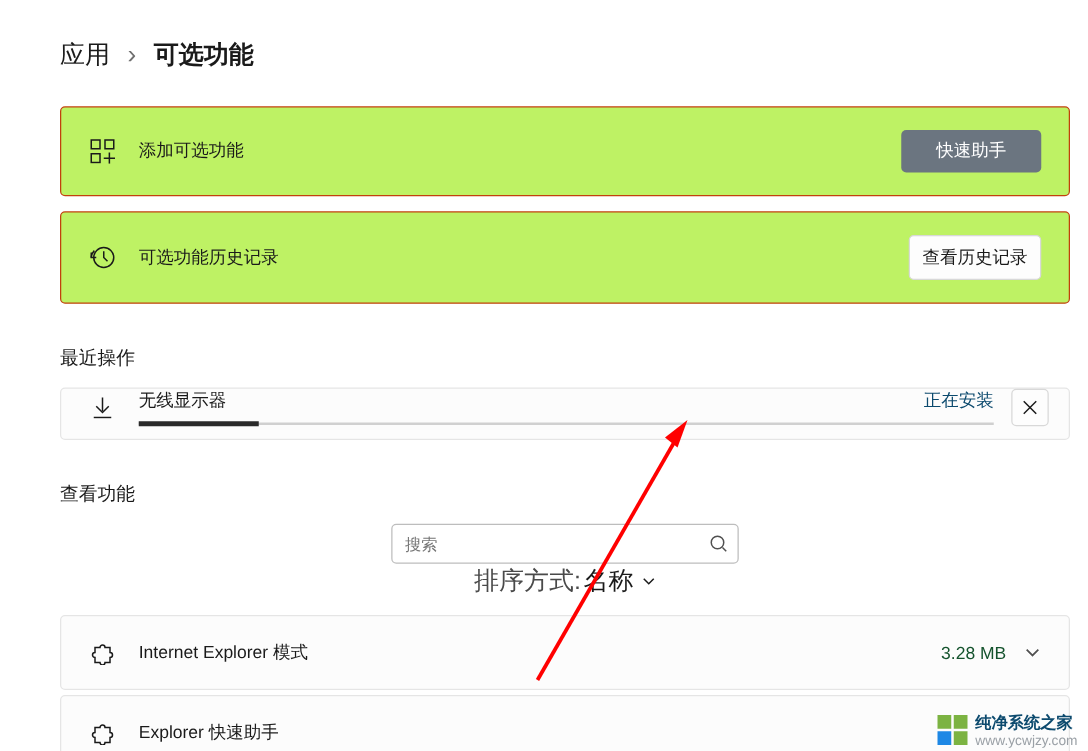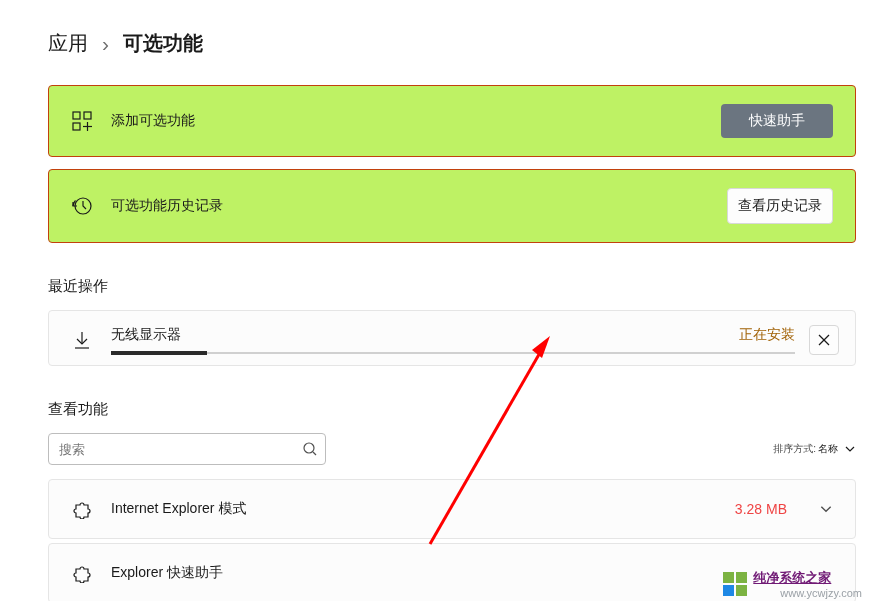--- a/index.html
+++ b/index.html
@@ -14,49 +14,49 @@
     
     .card { border: 1px solid #c2410c; border-radius: 4px; background: #bef264; margin-bottom: 12px; padding: 18px 22px; display: flex; align-items: center; }
     .card-icon { width: 22px; height: 22px; display: flex; align-items: center; justify-content: center; margin-right: 18px; flex-shrink: 0; }
     .card-label { font-size: 14px; color: #1a1a1a; flex: 1; }
     
     .btn-primary { background: #6b7580; color: #fff; border: none; border-radius: 4px; padding: 8px 28px; font-size: 14px; cursor: pointer; }
     .btn-secondary { background: #fdfdfd; color: #1a1a1a; border: 1px solid #d8d8d8; border-radius: 4px; padding: 8px 10px; font-size: 14px; cursor: pointer; }
     
     .section-title { font-size: 15px; color: #1a1a1a; margin: 34px 0 14px 0; }
     
-    .install-card { border: 1px solid #e5e5e5; border-radius: 4px; background: #fcfcfc; padding: 14px 16px 10px 22px; display: flex; align-items: center; position: relative; }
+    .install-card { border: 1px solid #e5e5e5; border-radius: 4px; background: #fcfcfc; padding: 0 16px 10px 22px; display: flex; align-items: center; position: relative; }
     .install-content { flex: 1; margin-right: 14px; }
     .install-header { display: flex; align-items: center; justify-content: space-between; margin-bottom: 8px; }
     .install-name { font-size: 14px; color: #1a1a1a; }
-    .install-status { font-size: 14px; color: #a16207; }
+    .install-status { font-size: 14px; color: #0c4a6e; }
     .progress-track { height: 2px; background: #d0d0d0; position: relative; width: 100%; }
     .progress-fill { height: 4px; background: #2a2a2a; position: absolute; top: -1px; left: 0; width: 14%; }
     .btn-close { width: 30px; height: 30px; border: 1px solid #d8d8d8; border-radius: 4px; background: #fdfdfd; display: flex; align-items: center; justify-content: center; cursor: pointer; }
     
-    .toolbar { display: flex; align-items: center; justify-content: space-between; margin-bottom: 14px; }
+    .toolbar { display: flex; align-items: center; justify-content: space-between; margin-bottom: 14px; flex-direction: column; }
     .search-box { display: flex; align-items: center; border: 1px solid #bdbdbd; border-radius: 4px; width: 278px; height: 32px; padding: 0 8px 0 10px; background: #fff; }
     .search-box input { border: none; outline: none; flex: 1; font-size: 13px; background: transparent; }
     .search-icon-btn { background: none; border: none; cursor: pointer; display: flex; }
-    .sort-group { display: flex; align-items: flex-end; gap: 2px; font-size: 10px; }
+    .sort-group { display: flex; align-items: flex-end; gap: 2px; font-size: 20px; }
     .sort-label { color: #4a4a4a; }
     .sort-value { color: #1a1a1a; cursor: pointer; display: flex; align-items: center; gap: 6px; }
     
     .feature-row { border: 1px solid #e5e5e5; border-radius: 4px; background: #fcfcfc; margin-bottom: 4px; padding: 18px 22px; display: flex; align-items: center; cursor: pointer; }
     .feature-name { font-size: 14px; color: #1a1a1a; flex: 1; }
-    .feature-size { font-size: 14px; color: #ef4444; margin-right: 32px; }
+    .feature-size { font-size: 14px; color: #14532d; margin-right: 14px; }
     .feature-chevron { color: #505050; }
     
     .arrow-annotation { position: absolute; top: 334px; left: 420px; width: 140px; height: 220px; pointer-events: none; }
     
     .watermark { position: absolute; right: 8px; bottom: 2px; display: flex; align-items: center; gap: 6px; font-size: 13px; font-weight: 600; }
     .wm-logo { display: grid; grid-template-columns: repeat(2, 11px); grid-template-rows: repeat(2, 11px); gap: 2px; transform: rotate(0deg); }
     .wm-sq { width: 11px; height: 11px; }
-    .wm-text-main { color: #701a75; text-decoration: underline; }
-    .wm-text-sub { color: #9aa0a6; font-size: 11px; font-weight: 400; margin-left: 27px; }
+    .wm-text-main { color: #0c4a6e; }
+    .wm-text-sub { color: #9aa0a6; font-size: 11px; font-weight: 400; }
     
     svg { display: block; }
   </style>
 </head>
 <body>
 
 <div class="container">
   <div class="breadcrumb">
     <span class="breadcrumb-item">应用</span>
     <span class="breadcrumb-sep">›</span>

